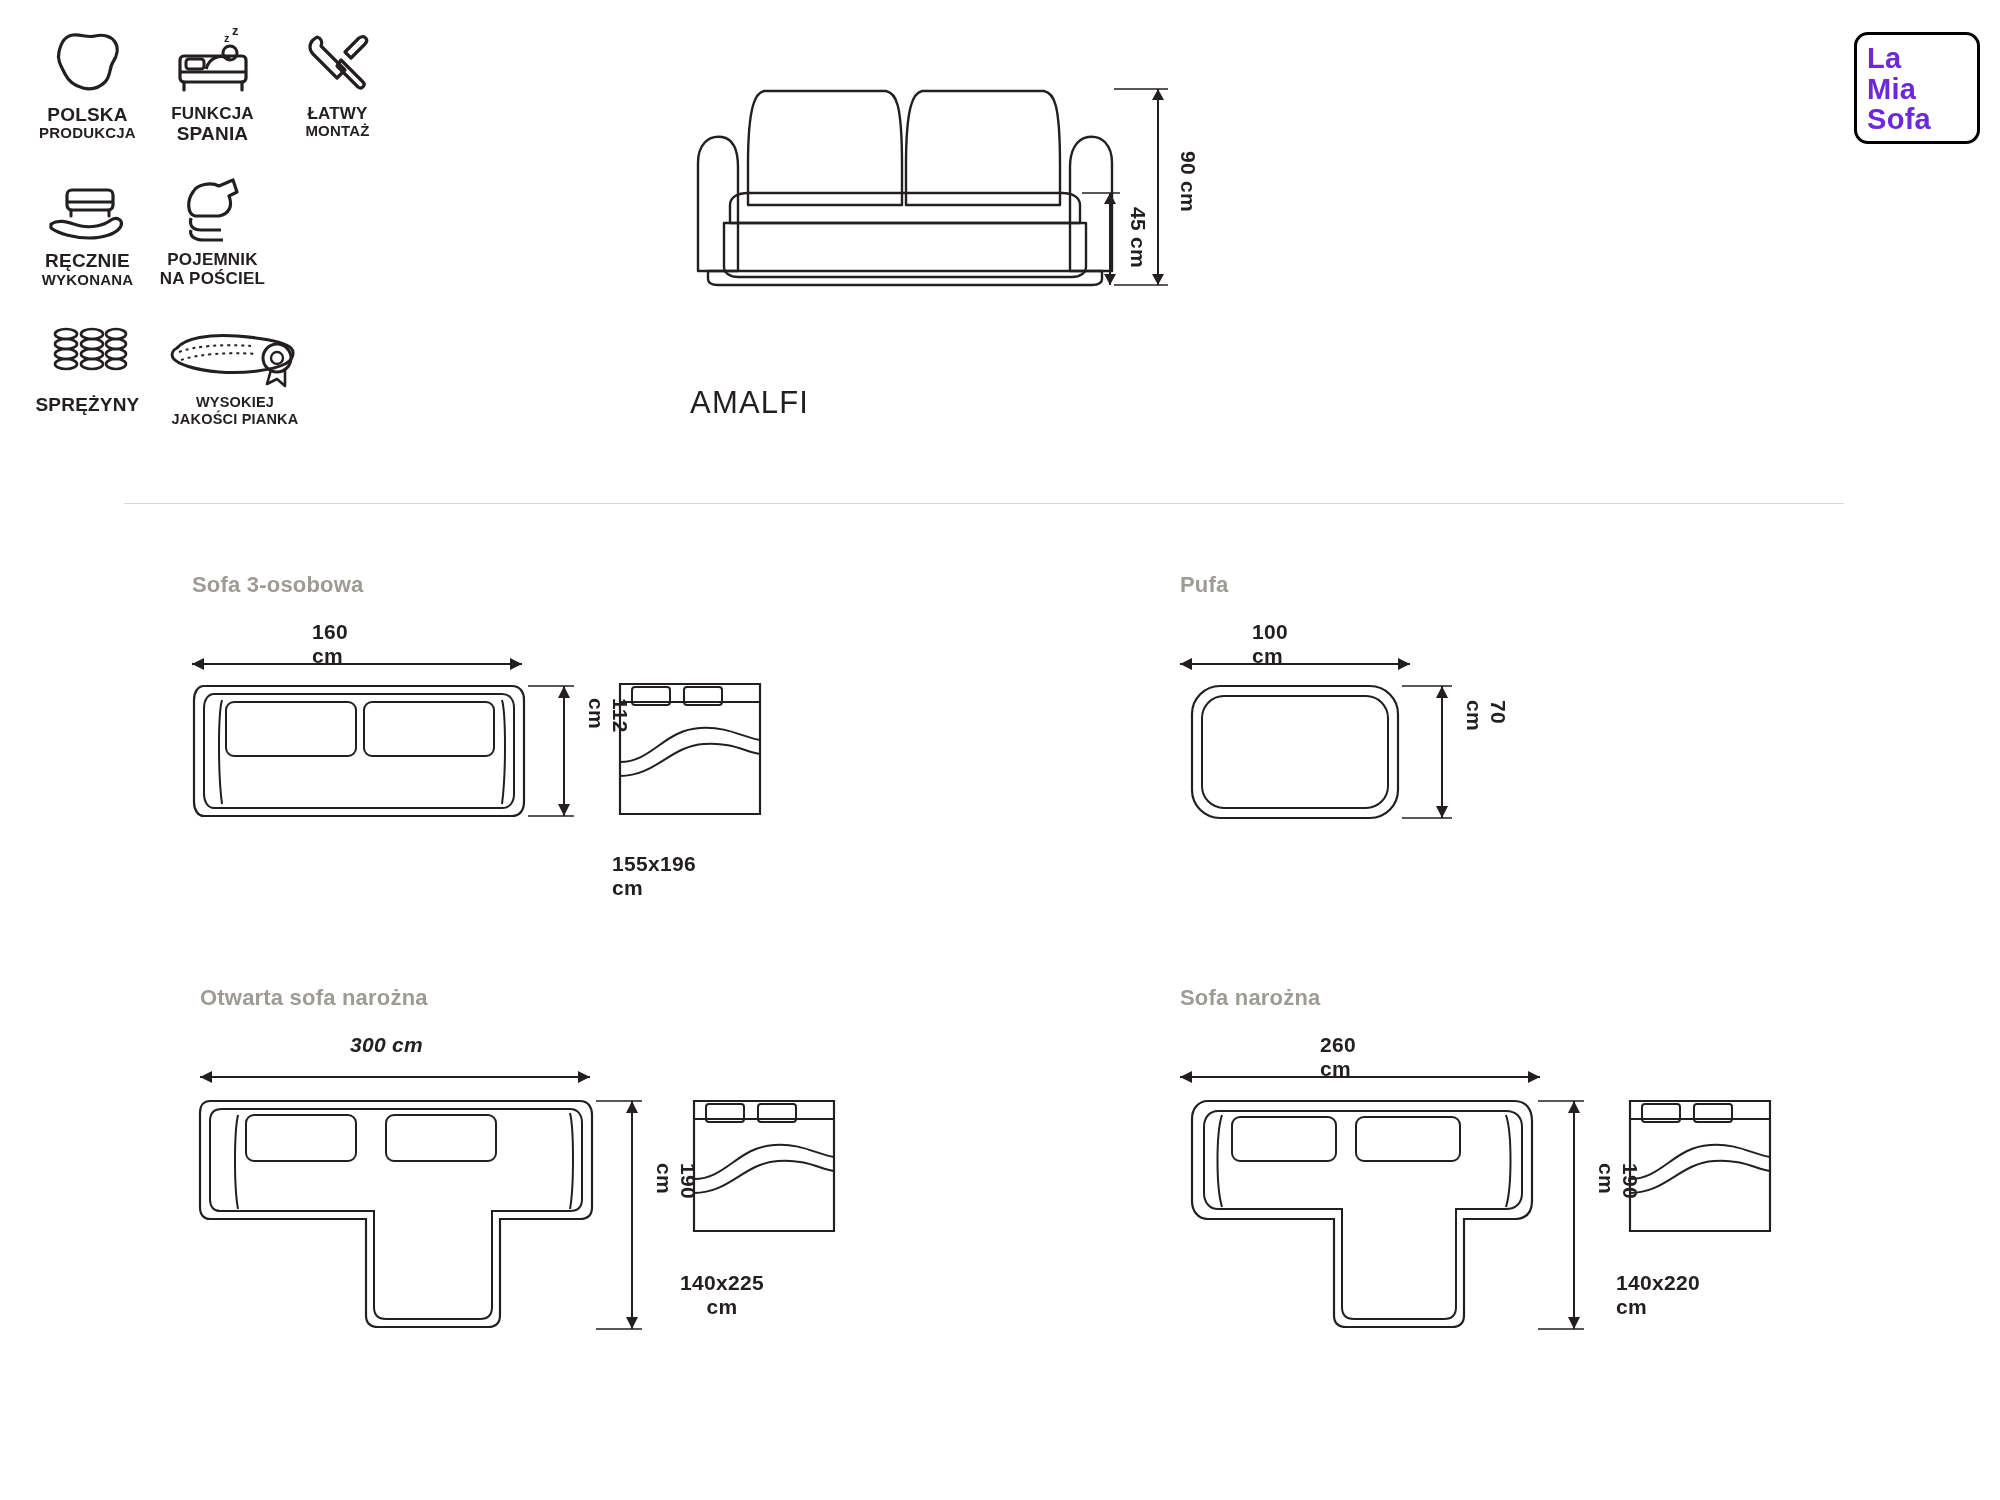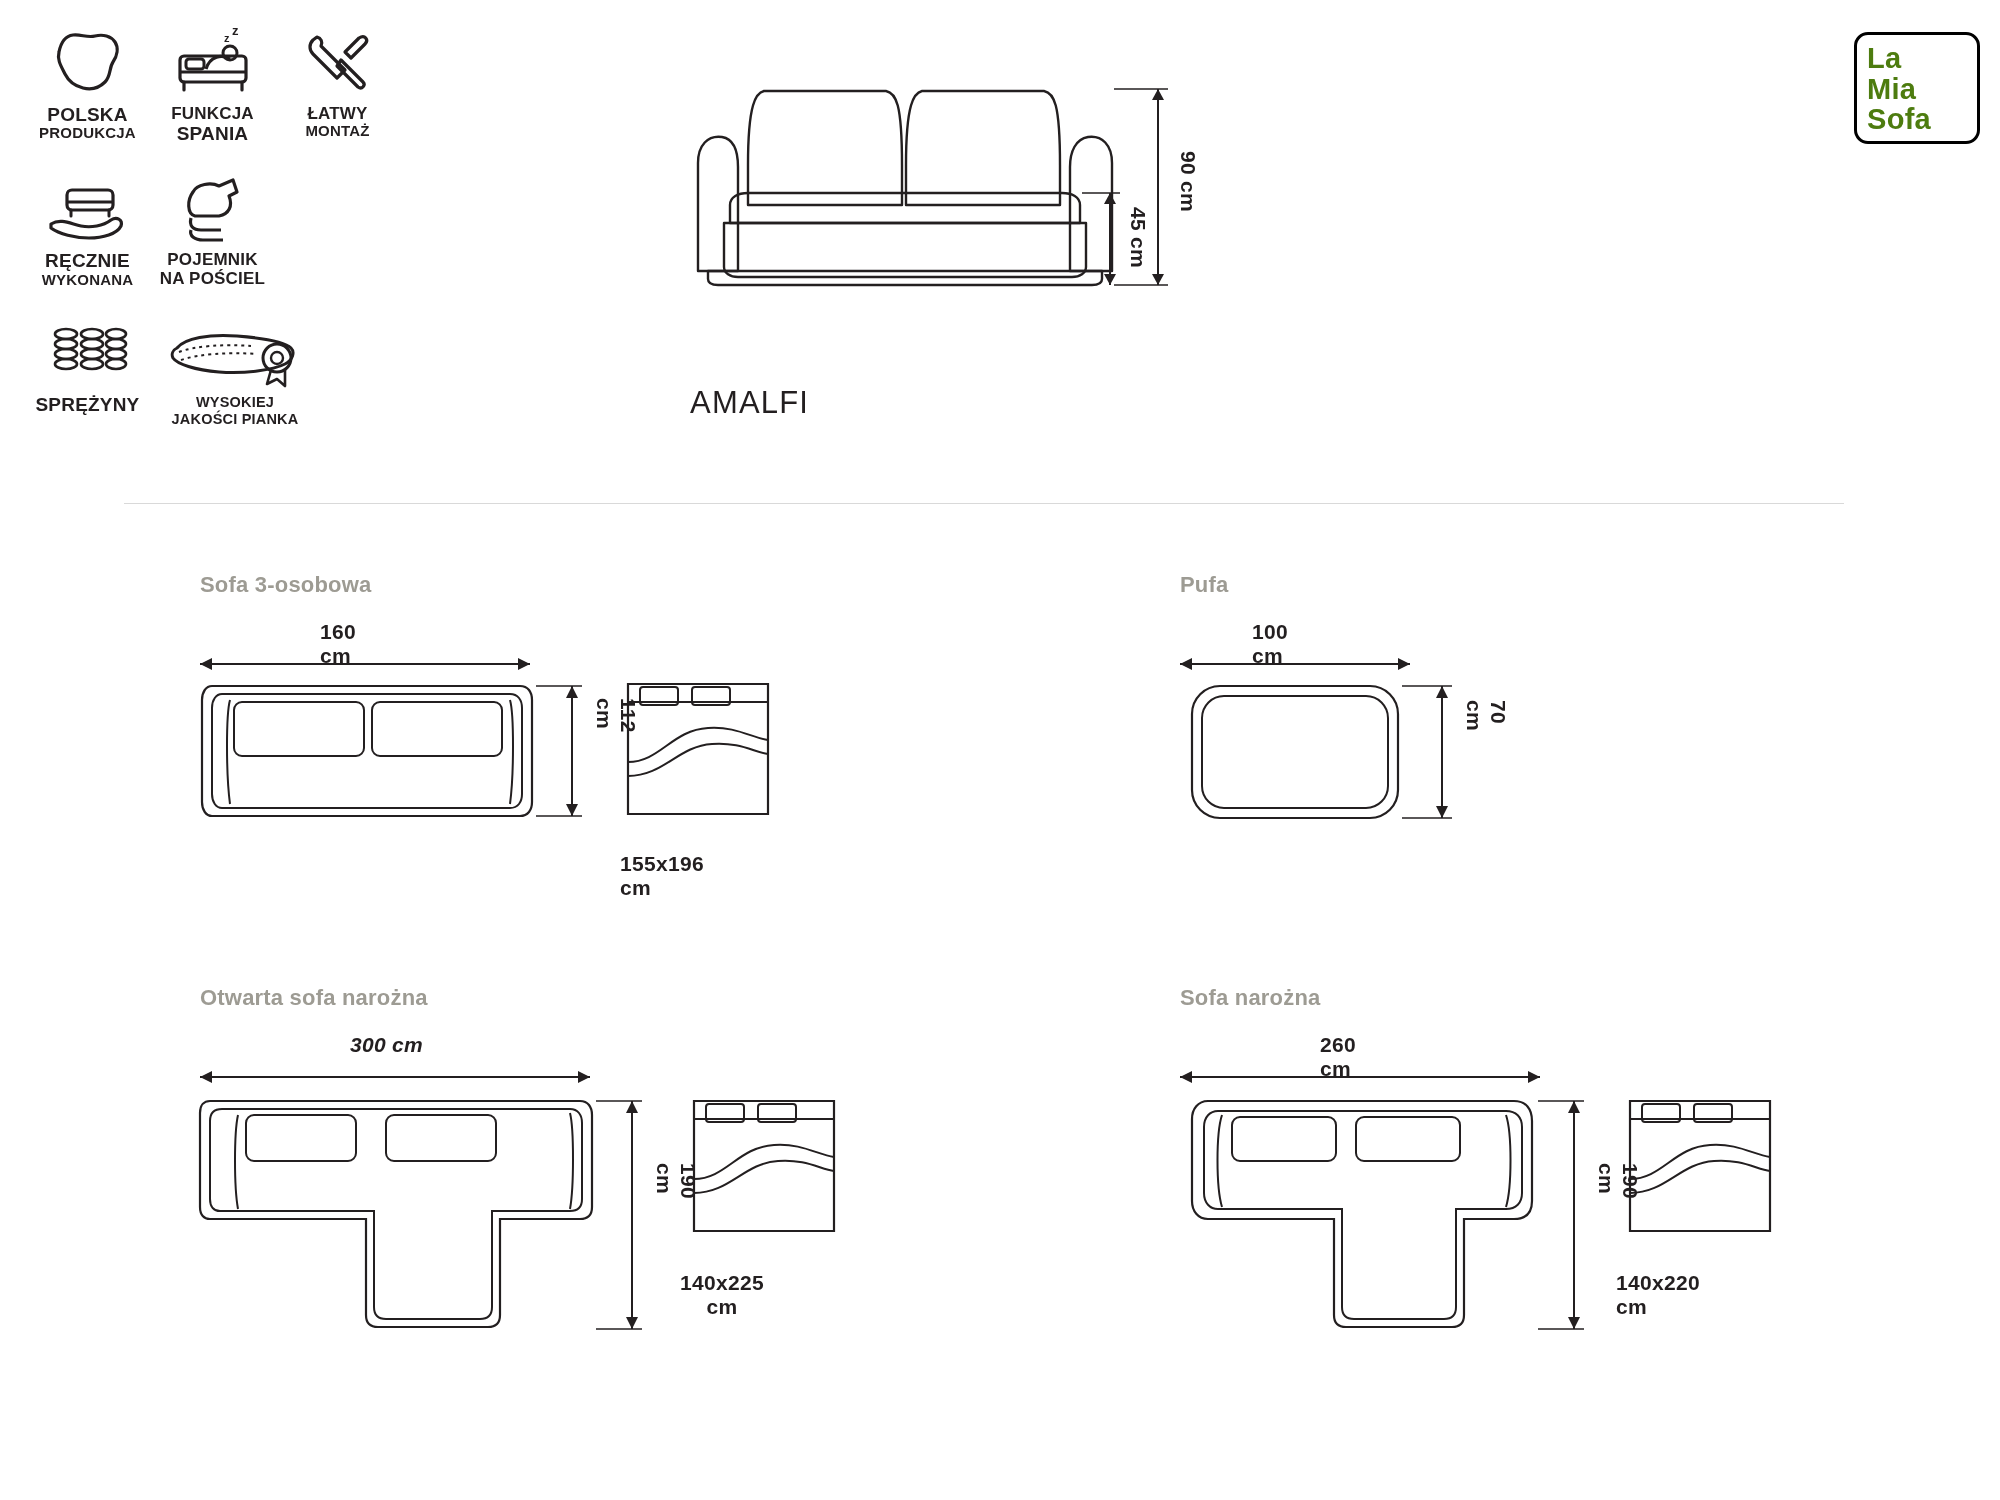--- a/index.html
+++ b/index.html
@@ -82,21 +82,21 @@
     border: 3px solid #000;
     border-radius: 14px;
     box-sizing: border-box;
     padding: 8px 10px;
   }
   .logo div {
     font-weight: bold;
     font-size: 29px;
     line-height: 1.06;
     letter-spacing: .3px;
-    color: #4d7c0f;
+    color: #6d28d9;
   }
 
   
   .hero {
     position: absolute;
     left: 690px;
     top: 55px;
     width: 640px;
   }
   .hero-title {
@@ -307,21 +307,21 @@
       <line x1="392" y1="138" x2="430" y2="138" stroke="#231f20" stroke-width="1.6"></line>
     </svg>
     <div class="dim-text vert" style="position:absolute; left:486px; top:96px;">90 cm</div>
     <div class="dim-text vert" style="position:absolute; left:436px; top:152px;">45 cm</div>
   </div>
 
   <div class="hero-title">AMALFI</div>
 
   <div class="divider"></div>
 
-  <div class="section" style="left:200px; top:572px;">
+  <div class="section" style="left:192px; top:572px;">
     <div class="sec-title">Sofa 3-osobowa</div>
 
     <div style="position:relative; margin-top:22px;">
 
       <div class="dim-text" style="position:absolute; left:120px; top:0;">160 cm</div>
       <svg width="620" height="210" viewBox="0 0 620 210" style="position:absolute; left:0; top:34px;">
 
         <line x1="0" y1="10" x2="330" y2="10" stroke="#231f20" stroke-width="2"></line>
         <path d="M0 10 l12 -6 l0 12 z" fill="#231f20"></path>
         <path d="M330 10 l-12 -6 l0 12 z" fill="#231f20"></path>

